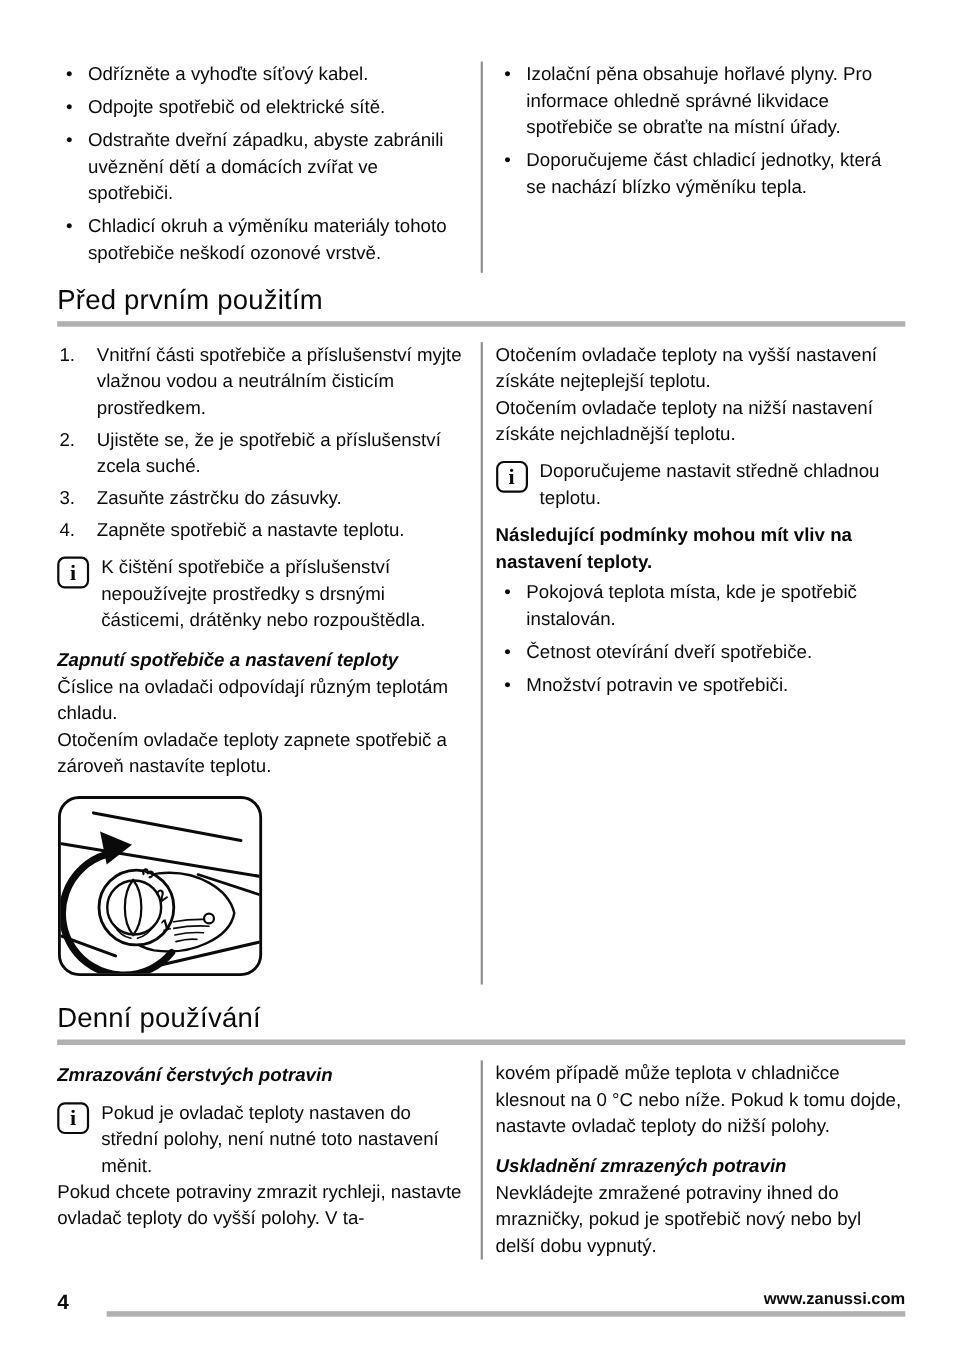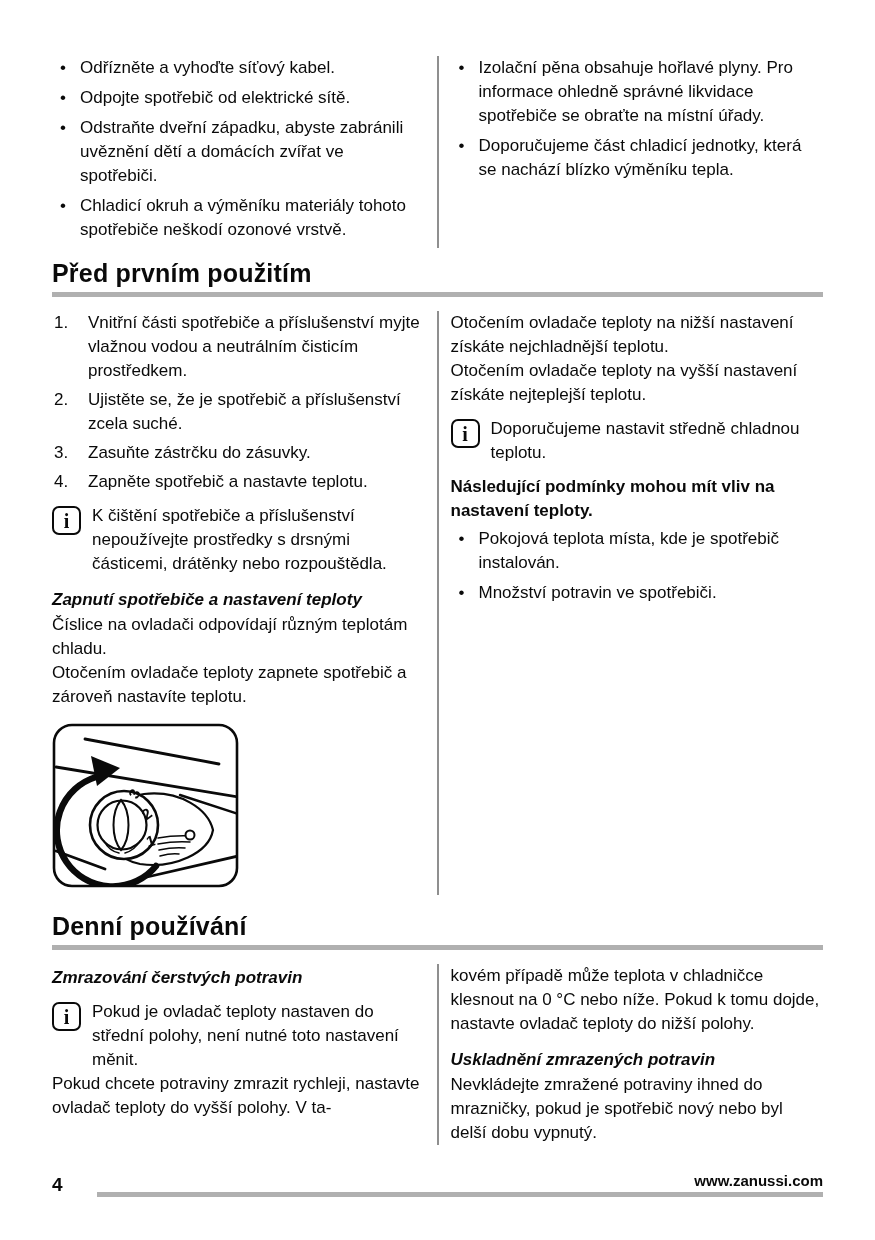--- a/index.html
+++ b/index.html
@@ -9,21 +9,21 @@
     color:#0a0a0a; font-size:17px; line-height:24px;
     -webkit-font-smoothing:antialiased;
   }
   .page { position:absolute; top:0; left:0; right:0; bottom:0; padding:56px 52px 0 52px; box-sizing:border-box; }
 
   
   .cols { display:grid; grid-template-columns:1fr 26px 1fr; }
   .vdiv { grid-column:2; justify-self:center; width:2px; background:#8f8f8f; }
 
   
-  .section-title { font-size:25px; font-weight:bold; line-height:30px; margin:10px 0 0 0; letter-spacing:0.2px; }
+  .section-title { font-size:25px; font-weight:normal; line-height:30px; margin:10px 0 0 0; letter-spacing:0.2px; }
   .section-rule { height:5px; background:#b0b0b0; margin:4px 0 14px 0; }
 
   
   ul.bullets { list-style:none; margin:0; padding:0; }
   ul.bullets li { position:relative; padding-left:28px; margin:0 0 6px 0; }
   ul.bullets li::before { content:"•"; position:absolute; left:8px; top:0; }
 
   
   ol.steps { list-style:none; margin:0; padding:0; }
   ol.steps li { position:relative; padding-left:36px; margin:0 0 5px 0; }
@@ -147,33 +147,34 @@
             <text transform="translate(98,95) rotate(-36)">2</text>
             <text transform="translate(100,123) rotate(-16)">1</text>
           </g>
         </svg>
       </div>
     </div>
 
     <div class="vdiv"></div>
 
     <div>
+      <p class="body-p">Otočením ovladače teploty na vyšší nastavení získáte nejteplejší teplotu.</p>
       <p class="body-p">Otočením ovladače teploty na nižší nastavení získáte nejchladnější teplotu.</p>
-      <p class="body-p">Otočením ovladače teploty na vyšší nastavení získáte nejteplejší teplotu.</p>
 
       <div class="note">
         <span class="icon-float">
           <span class="info-icon">i</span>
         </span>
         <span>Doporučujeme nastavit středně chladnou teplotu.</span>
       </div>
 
       <p class="body-p gap-top">Následující podmínky mohou mít vliv na nastavení teploty.</p>
       <ul class="bullets" style="margin-top:4px;">
         <li>Pokojová teplota místa, kde je spotřebič instalován.</li>
+        <li>Četnost otevírání dveří spotřebiče.</li>
         <li>Množství potravin ve spotřebiči.</li>
       </ul>
     </div>
   </div>
 
   <h1 class="section-title" style="margin-top:16px;">Denní používání</h1>
   <div class="section-rule"></div>
 
   <div class="cols">
     <div>

